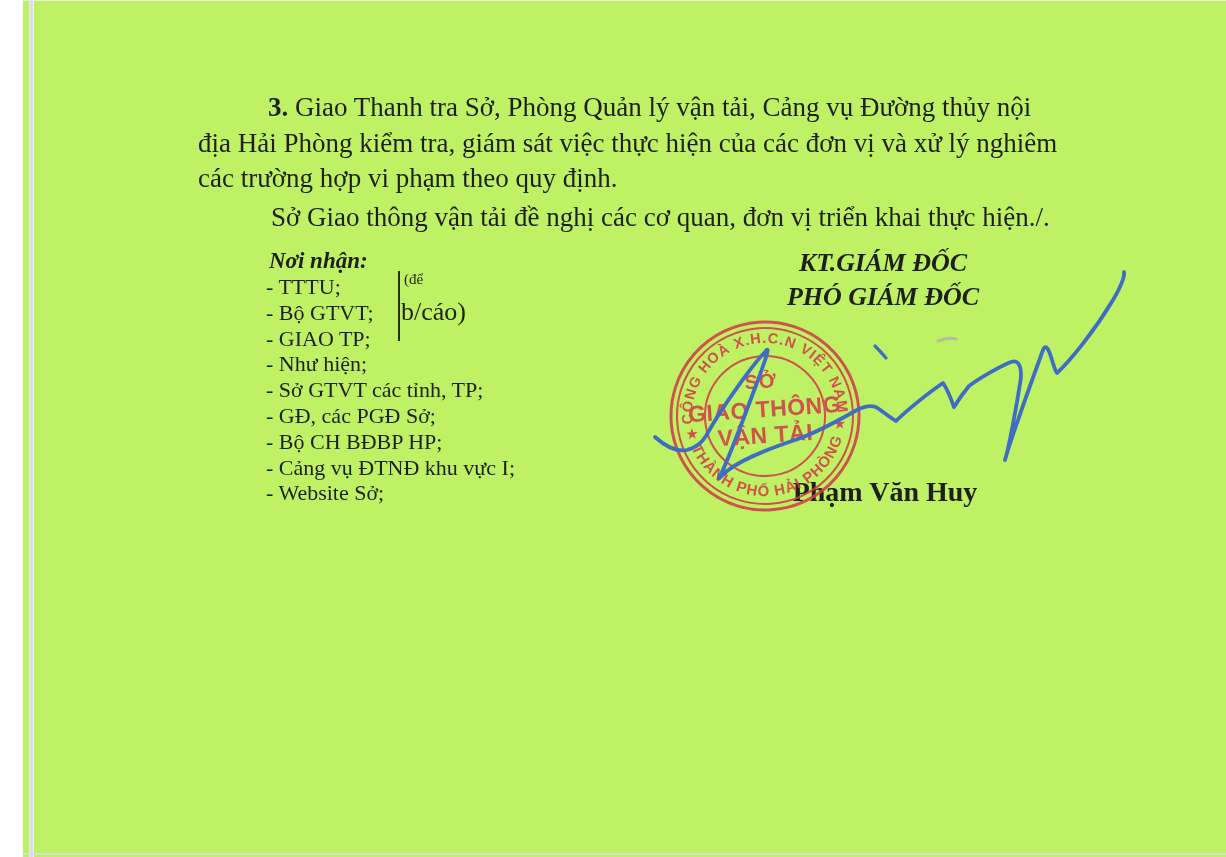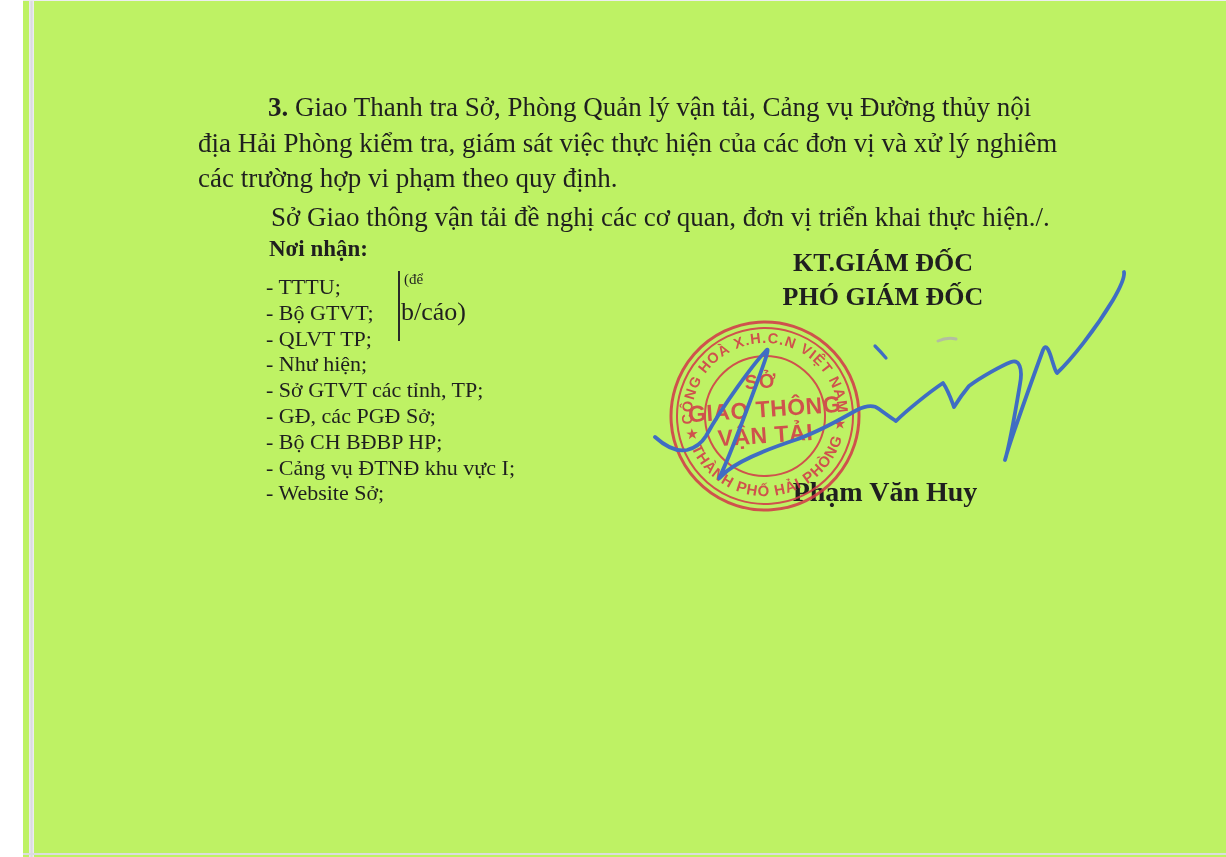--- a/index.html
+++ b/index.html
@@ -17,35 +17,35 @@
   .edge-top{left:0;right:0;top:0;height:1px;background:#ededf0;}
 
   .para{position:absolute;left:175px;width:940px;font-size:27px;line-height:35.5px;}
   .para .pline{white-space:nowrap;}
   .indent{text-indent:70px;}
   .b{font-weight:bold;}
 
   .closing{position:absolute;left:175px;top:202px;font-size:27px;white-space:nowrap;text-indent:73px;width:940px;}
 
   .rec-head{
-    position:absolute;left:246px;top:236px;font-size:23px;font-weight:bold;
+    position:absolute;left:246px;top:248px;font-size:23px;font-weight:bold;font-style:italic;
     white-space:nowrap;
   }
   .rec-list{position:absolute;left:243px;top:274px;font-size:22px;line-height:25.8px;}
   .rec-list div{white-space:nowrap;}
 
   .brace-line{position:absolute;left:375px;top:271px;width:2px;height:70px;background:#2a2a2a;}
   .note1{position:absolute;left:381px;top:271px;font-size:15px;white-space:nowrap;}
   .note2{position:absolute;left:378px;top:297px;font-size:26px;white-space:nowrap;}
 
   .sig-title{
     position:absolute;left:704px;top:246px;width:312px;text-align:center;
     font-size:26px;font-weight:bold;line-height:34px;
   }
-  .sig-title div{white-space:nowrap;}
+  .sig-title div{white-space:nowrap;font-style:italic;}
   .signer-name{
     position:absolute;left:712px;top:476px;width:300px;text-align:center;
     font-size:28px;font-weight:bold;white-space:nowrap;z-index:1;
   }
 
   .seal-svg{position:absolute;left:637px;top:311px;z-index:2;}
   .seal-svg text{font-family:"Liberation Sans","DejaVu Sans",sans-serif;font-weight:bold;fill:#d23c49;}
   .seal-ring{fill:none;stroke:#d23c49;}
   .signature-svg{position:absolute;left:0;top:0;z-index:3;pointer-events:none;}
 </style>
@@ -64,21 +64,21 @@
     <div class="pline">địa Hải Phòng kiểm tra, giám sát việc thực hiện của các đơn vị và xử lý nghiêm</div>
     <div class="pline">các trường hợp vi phạm theo quy định.</div>
   </div>
 
   <div class="closing">Sở Giao thông vận tải đề nghị các cơ quan, đơn vị triển khai thực hiện./.</div>
 
   <div class="rec-head">Nơi nhận:</div>
   <div class="rec-list">
     <div>- TTTU;</div>
     <div>- Bộ GTVT;</div>
-    <div>- QLVT TP;</div>
+    <div>- GIAO TP;</div>
     <div>- Như hiện;</div>
     <div>- Sở GTVT các tỉnh, TP;</div>
     <div>- GĐ, các PGĐ Sở;</div>
     <div>- Bộ CH BĐBP HP;</div>
     <div>- Cảng vụ ĐTNĐ khu vực I;</div>
     <div>- Website Sở;</div>
   </div>
 
   <div class="brace-line"></div>
   <div class="note1">(để</div>

